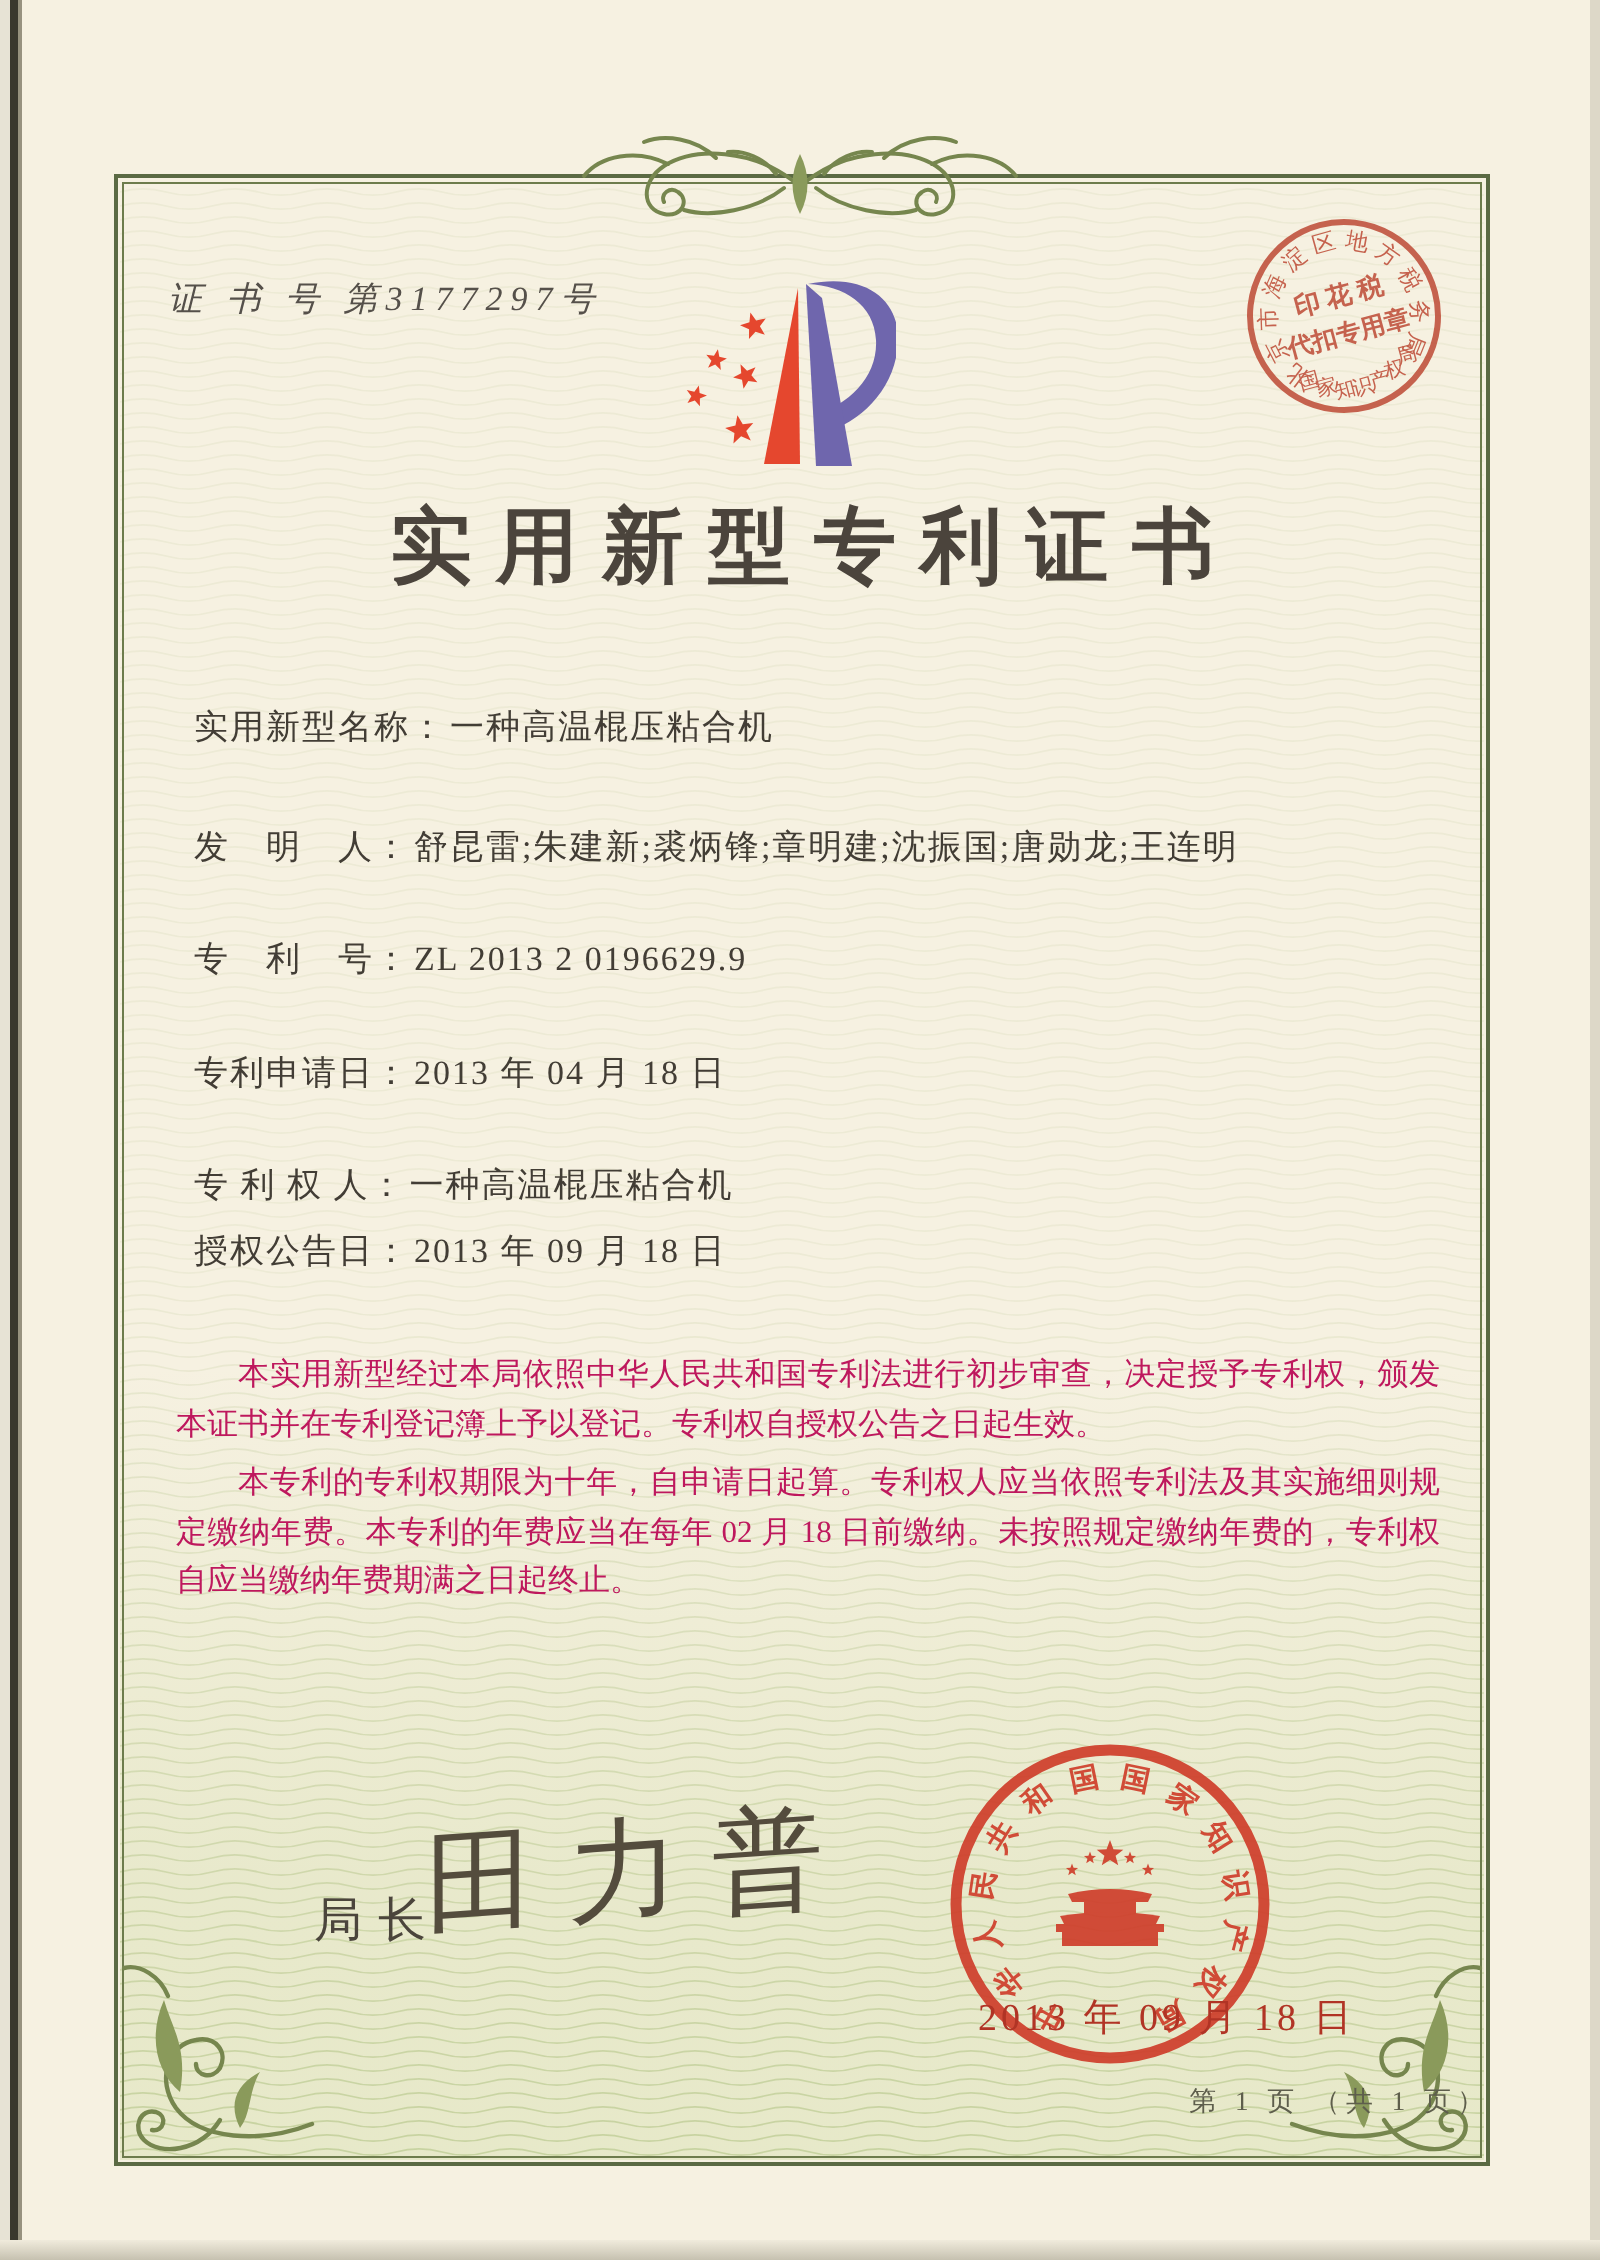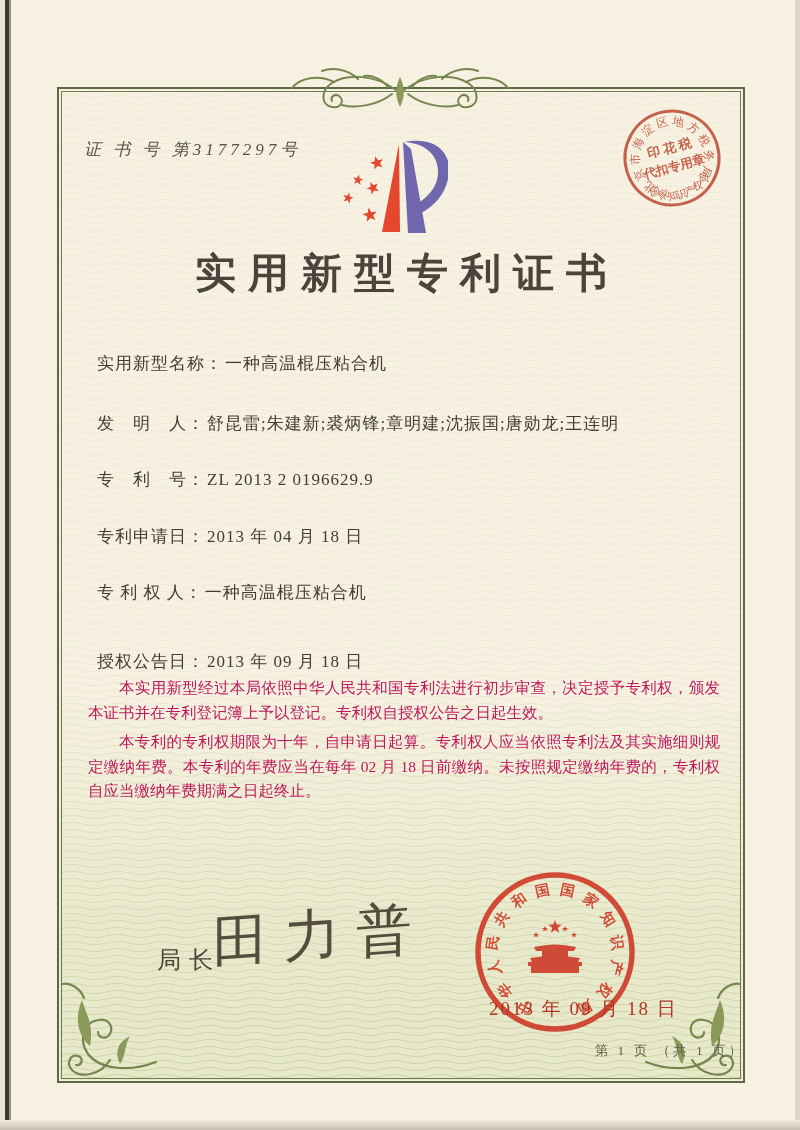--- a/index.html
+++ b/index.html
@@ -307,21 +307,21 @@
 </div>
 <div class="field-row" style="top:468px;text-align:right;">
   <span class="lbl">专　利　号：</span><span class="val">ZL 2013 2 0196629.9</span>
 </div>
 <div class="field-row" style="top:525px;">
   <span class="lbl">专利申请日：</span><span class="val">2013 年 04 月 18 日</span>
 </div>
 <div class="field-row" style="top:581px;">
   <span class="lbl">专 利 权 人：</span><span class="val">一种高温棍压粘合机</span>
 </div>
-<div class="field-row" style="top:650px;">
+<div class="field-row" style="top:614px;">
   <span class="lbl">授权公告日：</span><span class="val">2013 年 09 月 18 日</span>
 </div>
 
 <div id="body-text">
   <p>本实用新型经过本局依照中华人民共和国专利法进行初步审查，决定授予专利权，颁发本证书并在专利登记簿上予以登记。专利权自授权公告之日起生效。</p>
   <p>本专利的专利权期限为十年，自申请日起算。专利权人应当依照专利法及其实施细则规定缴纳年费。本专利的年费应当在每年 02 月 18 日前缴纳。未按照规定缴纳年费的，专利权自应当缴纳年费期满之日起终止。</p>
 </div>
 
 <div id="director-label">局长</div>
 <div id="director-signature">田力普</div>

